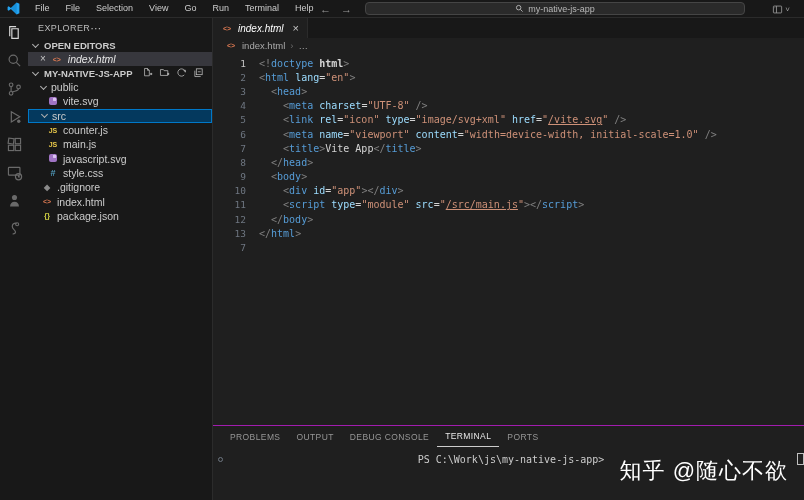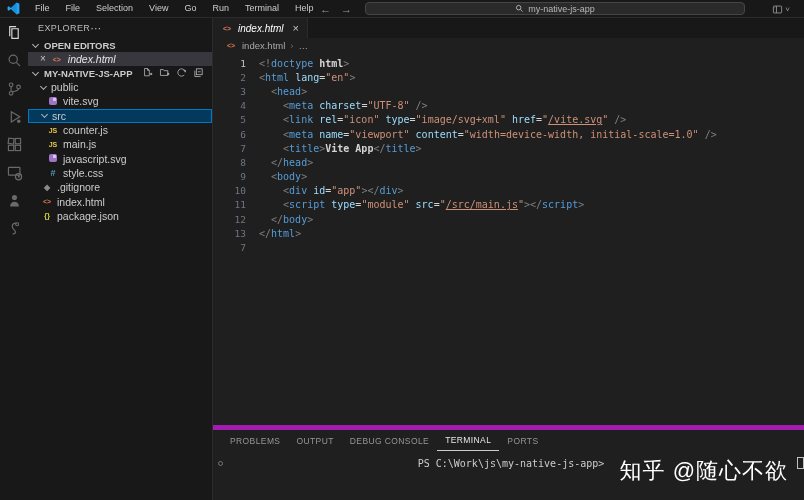--- a/index.html
+++ b/index.html
@@ -65,26 +65,26 @@
   .bc-sep { color:#6e6e6e; }
   .code { padding-top:3px; }
   .code-line { height:14.2px; display:flex; align-items:center;
     font-family:"DejaVu Sans Mono","Liberation Mono",monospace; font-size:10px; white-space:pre; }
   .ln { width:33px; text-align:right; color:#6e7681; flex:0 0 33px; font-size:9.5px; }
   .lc { margin-left:13px; }
   .ln.cur { color:#c6c6c6; }
   .tok-p { color:#808080; } .tok-t { color:#569cd6; } .tok-a { color:#9cdcfe; }
   .tok-e { color:#d4d4d4; } .tok-s { color:#ce9178; }
   .tok-l { color:#ce9178; text-decoration:underline; }
-  .tok-x { color:#d4d4d4;font-weight:bold; } .tok-b { color:#d4d4d4; font-weight:bold; }
+  .tok-x { color:#d4d4d4; } .tok-b { color:#d4d4d4; font-weight:bold; }
   .tok-g { display:inline-block; width:2ch; border-left:1px solid #2f2f2f; }
 
   
   .panel { position:absolute; top:425px; left:213px; width:591px; height:75px;
-    background:#1f1f1f; border-top:5px solid #a21caf; }
+    background:#1f1f1f; border-top:1px solid #a21caf; }
   .panel-tabs { height:21px; display:flex; align-items:center; padding-left:9px; }
   .ptab { font-size:8.5px; letter-spacing:.4px; color:#969696; padding:0 8px; height:21px;
     display:flex; align-items:center; }
   .ptab.active { color:#e7e7e7; border-bottom:1px solid #cccccc; }
   .terminal-line { margin-top:6px; display:flex; align-items:center;
     font-family:"DejaVu Sans Mono","Liberation Mono",monospace; font-size:10px; color:#cccccc;justify-content:space-between; }
   .term-deco { width:5px; height:5px; border:1px solid #6e7681; border-radius:50%;
     margin:0 5px 0 5px; flex:0 0 5px; }
   .term-cursor { display:inline-block; width:7px; height:12px; border:1px solid #c0c0c0; margin-left:3px; }
 

